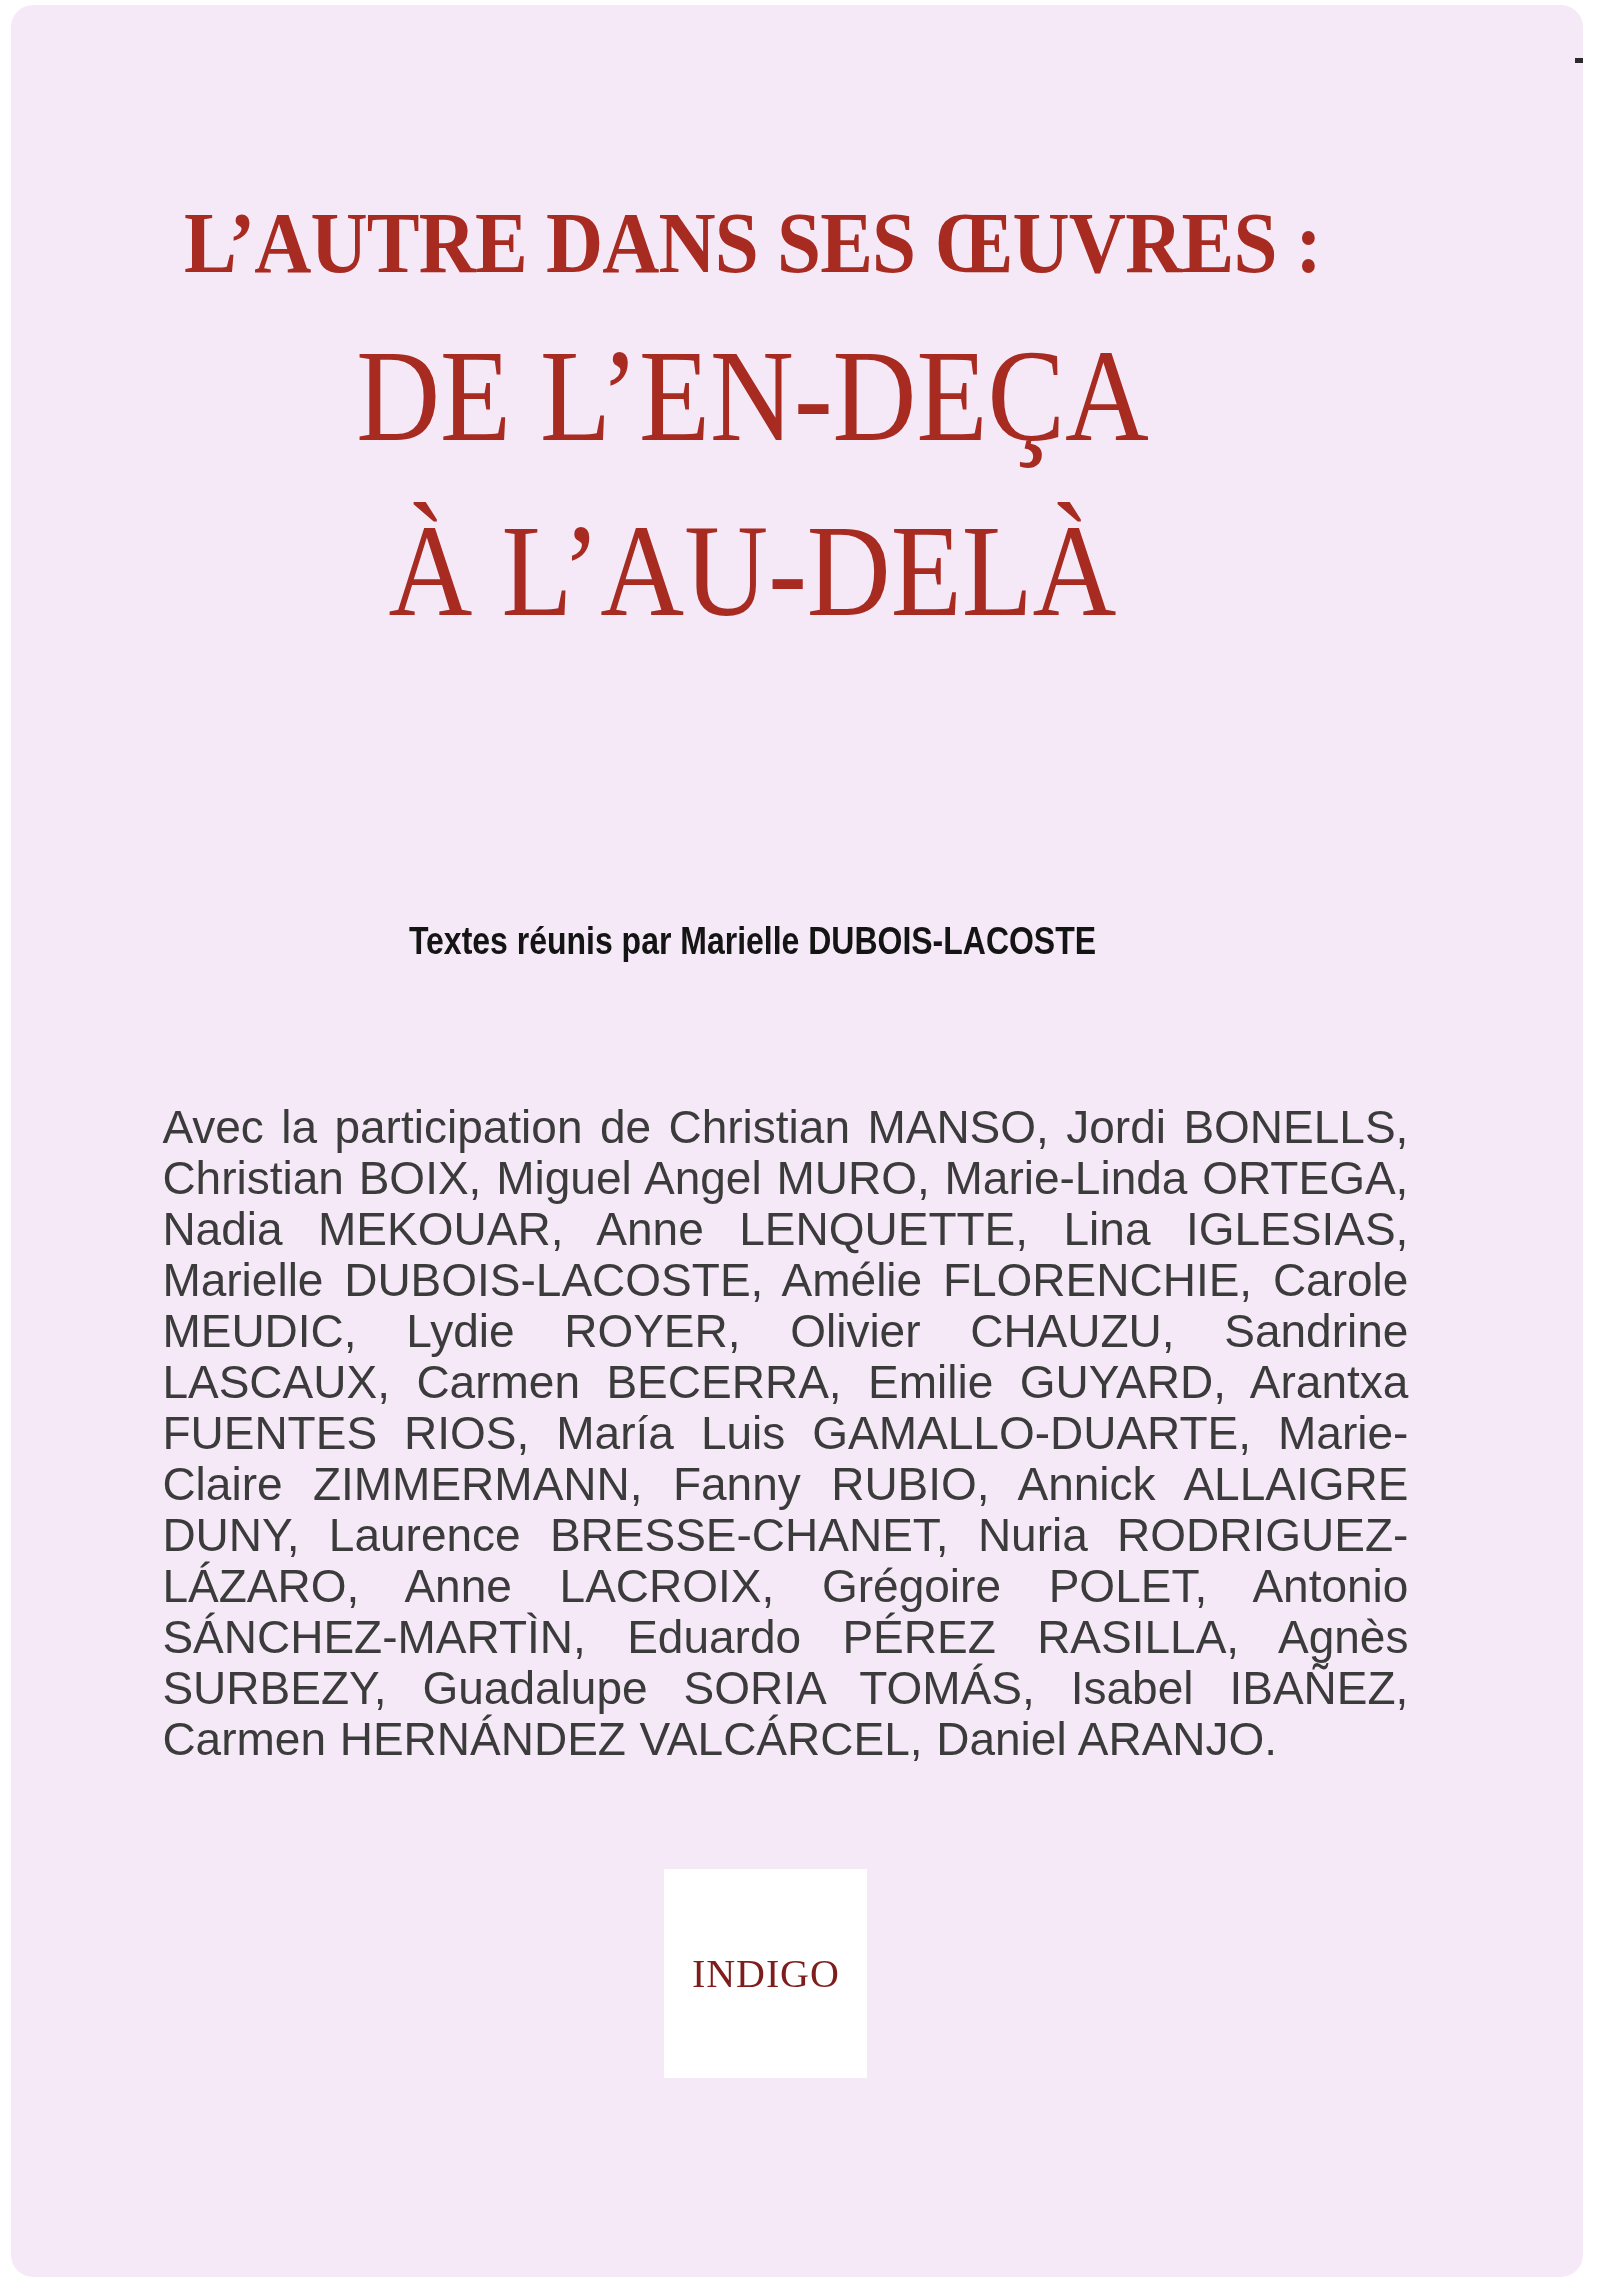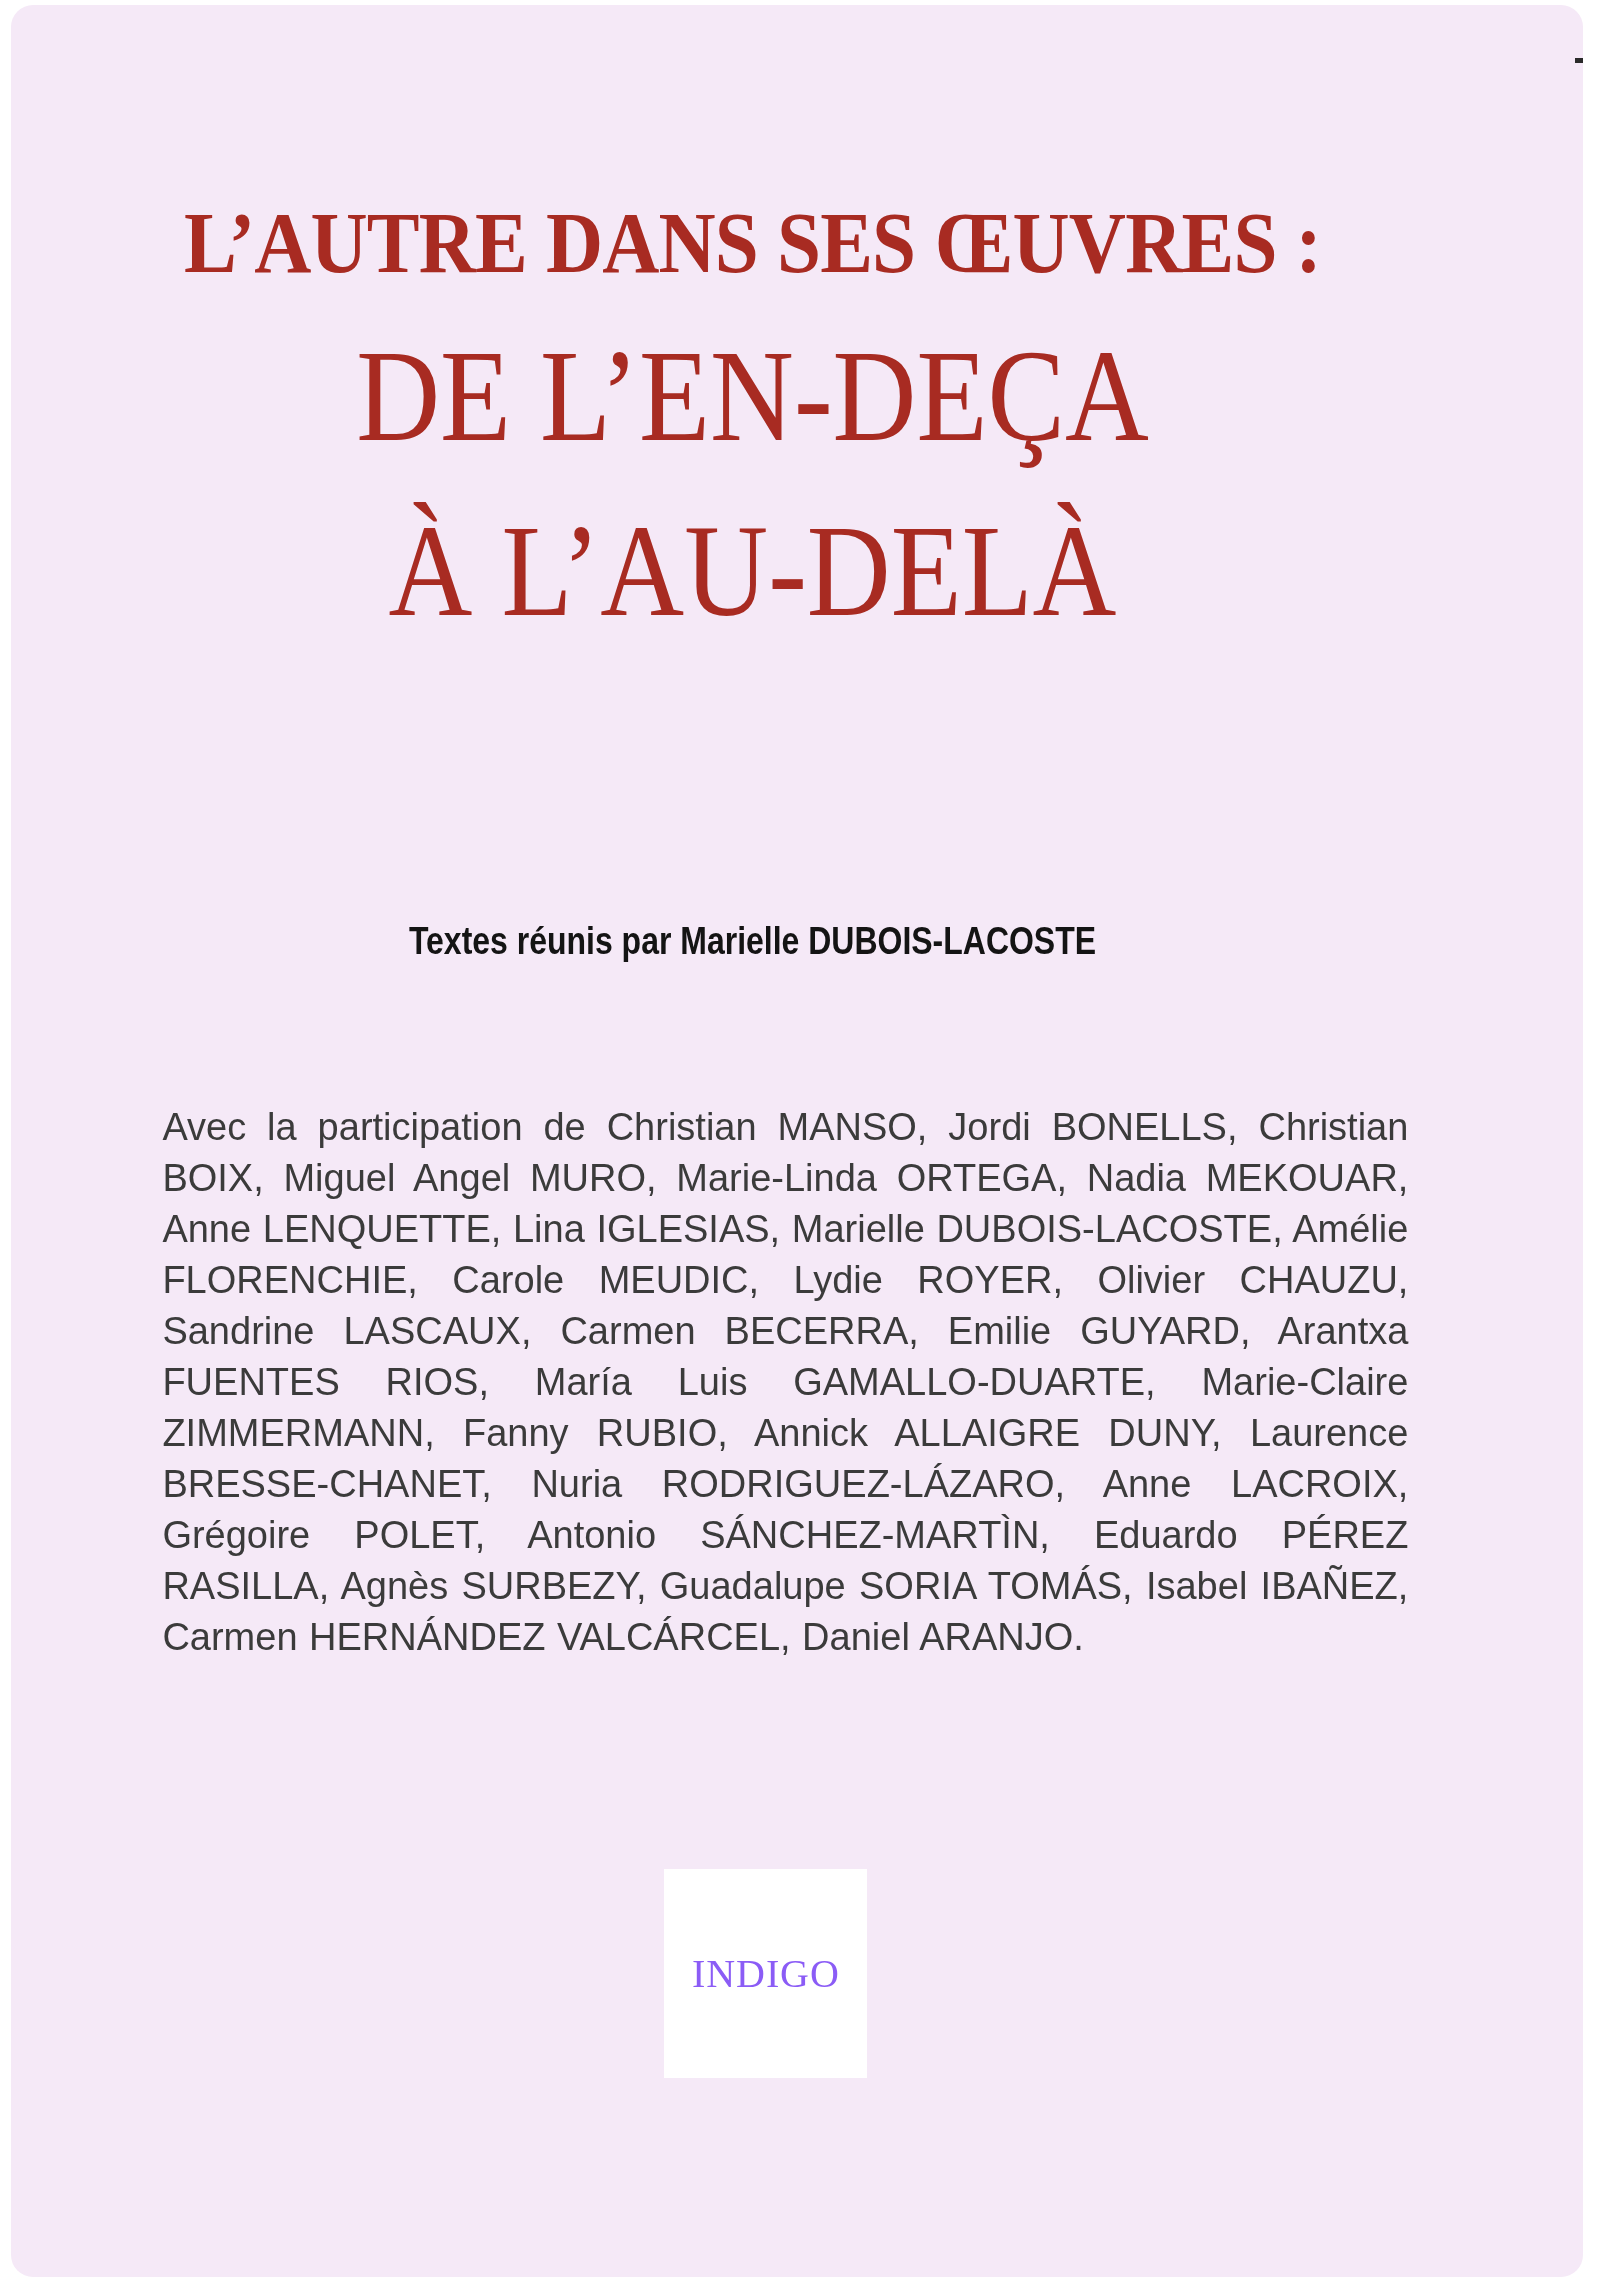--- a/index.html
+++ b/index.html
@@ -115,21 +115,21 @@
   
   #contributors {
     position: absolute;
     left: 151px;
     top: 1097px;
     width: 1246px;
     text-align: justify;
     text-align-last: left;
     font-family: "Liberation Sans", sans-serif;
     font-weight: normal;
-    font-size: 38px;
+    font-size: 46px;
     line-height: 51px;
     color: #3b3b3b;
     word-spacing: 0.9px;
   }
 
   
   #publisher-logo {
     position: absolute;
     left: 653px;
     top: 1864px;
@@ -138,21 +138,21 @@
     background: #ffffff;
     display: flex;
     align-items: center;
     justify-content: center;
   }
   #publisher-name {
     font-family: "Liberation Serif", "DejaVu Serif", serif;
     font-weight: normal;
     font-size: 40px;
     letter-spacing: 0.9px;
-    color: #8b5cf6;
+    color: #7f1d1d;
     white-space: nowrap;
   }
 </style>
 </head>
 <body>
 
 <div id="cover-page">
 
   <div id="edge-speck"></div>
 

